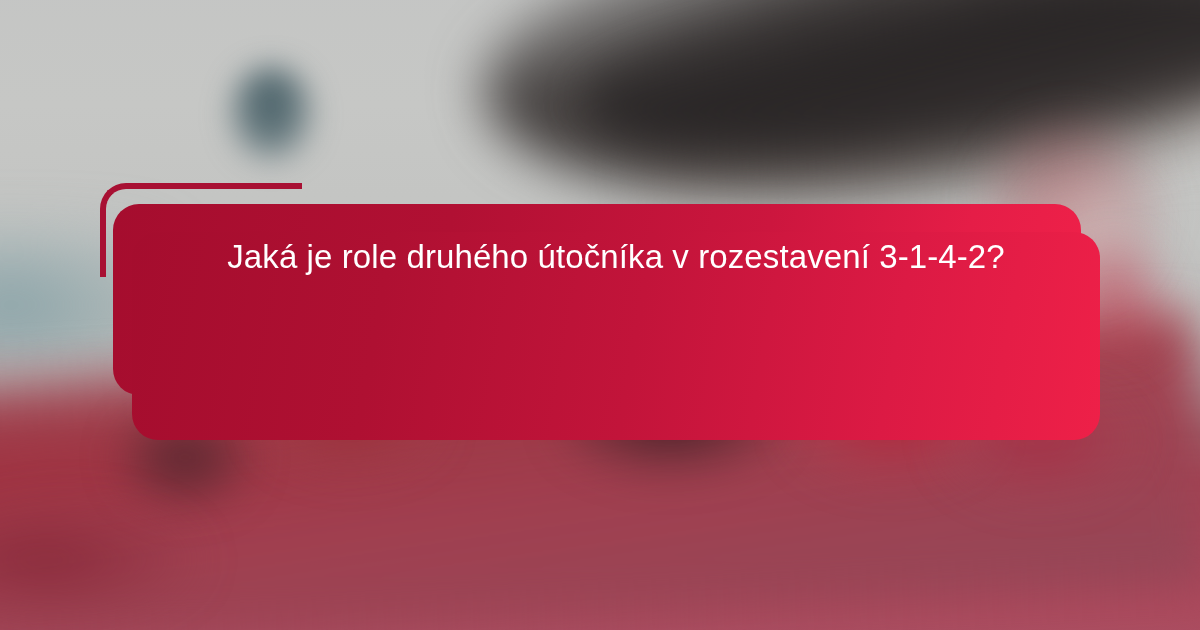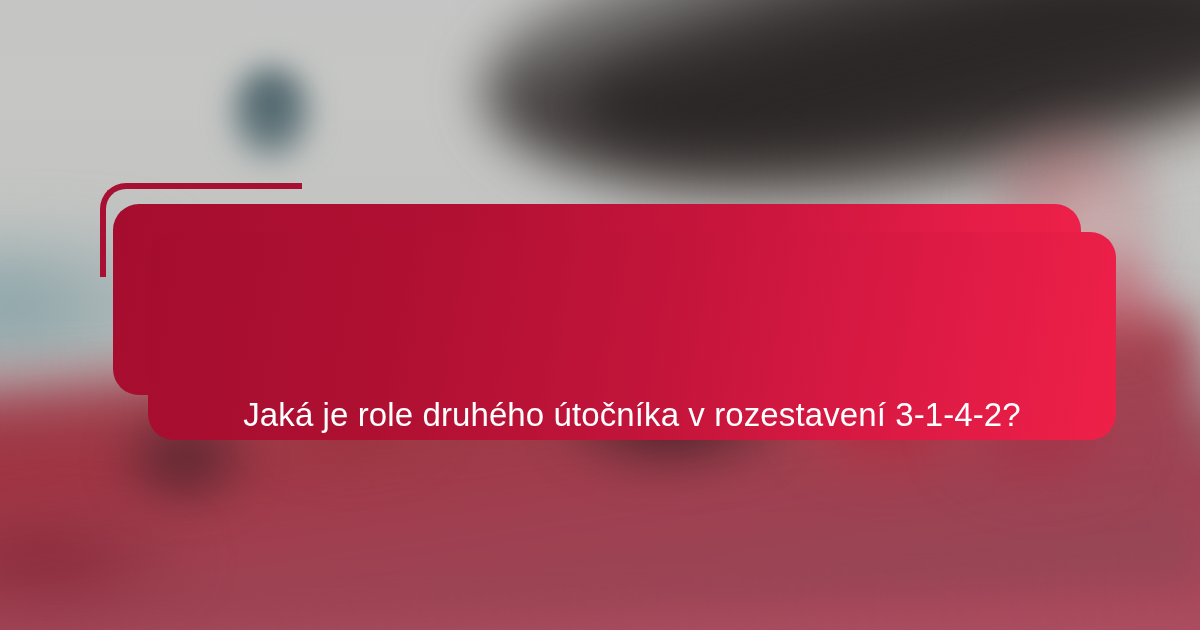--- a/index.html
+++ b/index.html
@@ -164,28 +164,28 @@
     left: 113px;
     top: 204px;
     width: 968px;
     height: 191px;
     border-radius: 26px;
     background: linear-gradient(100deg, #a50d2e 0%, #b11033 34%, #cc163e 66%, #e51d47 86%, #ef2149 100%);
   }
   .card-front {
     position: absolute;
     z-index: 6;
-    left: 148px;
+    left: 132px;
     top: 232px;
     width: 968px;
     height: 208px;
     border-radius: 26px;
     background: linear-gradient(100deg, #a50d2e 0%, #af1032 26%, #c2143a 52%, #dc1a44 78%, #ee2048 100%);
     display: flex;
-    align-items: flex-end;
+    align-items: flex-start;
     justify-content: center;
   }
   .card-text {
     color: #ffffff;
     font-size: 33px;
     line-height: 1.52;
     font-weight: 400;
     text-align: center;
     letter-spacing: 0.1px;
     padding: 0 40px;

